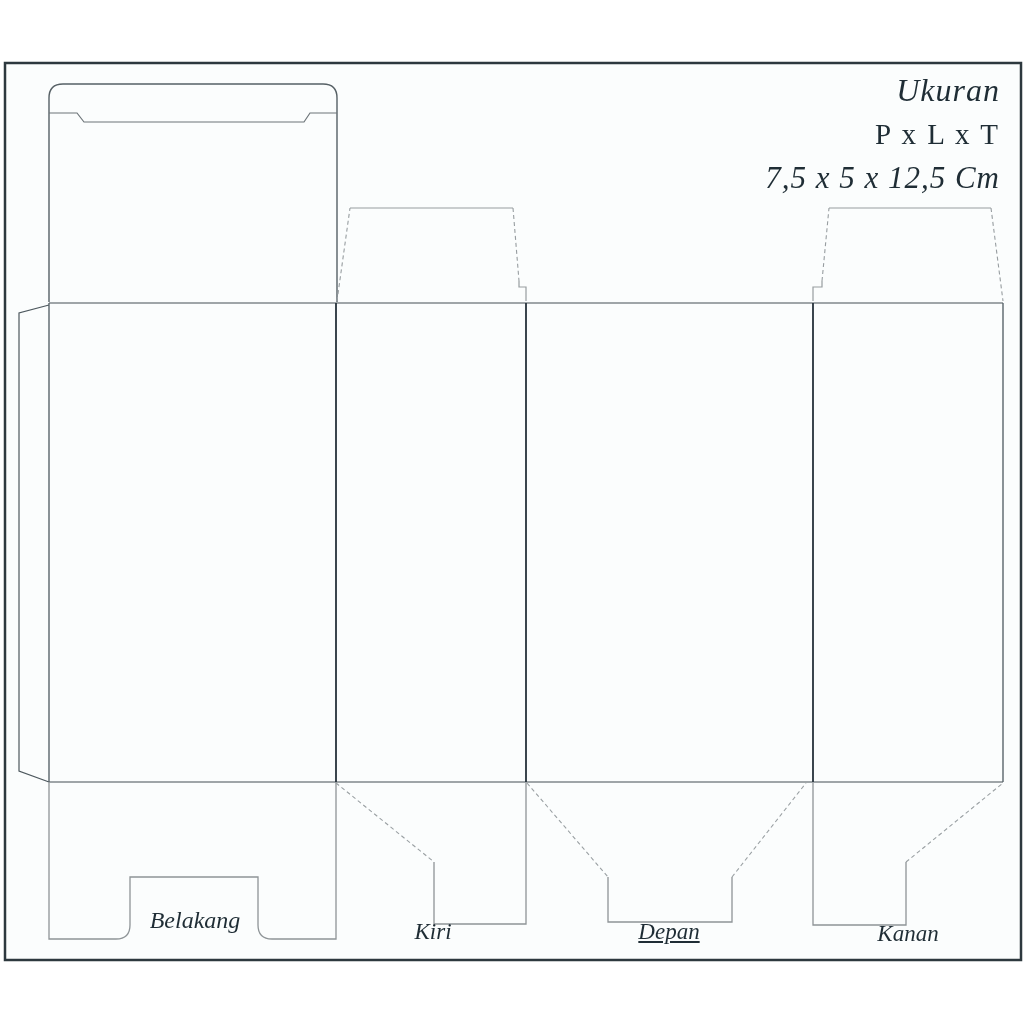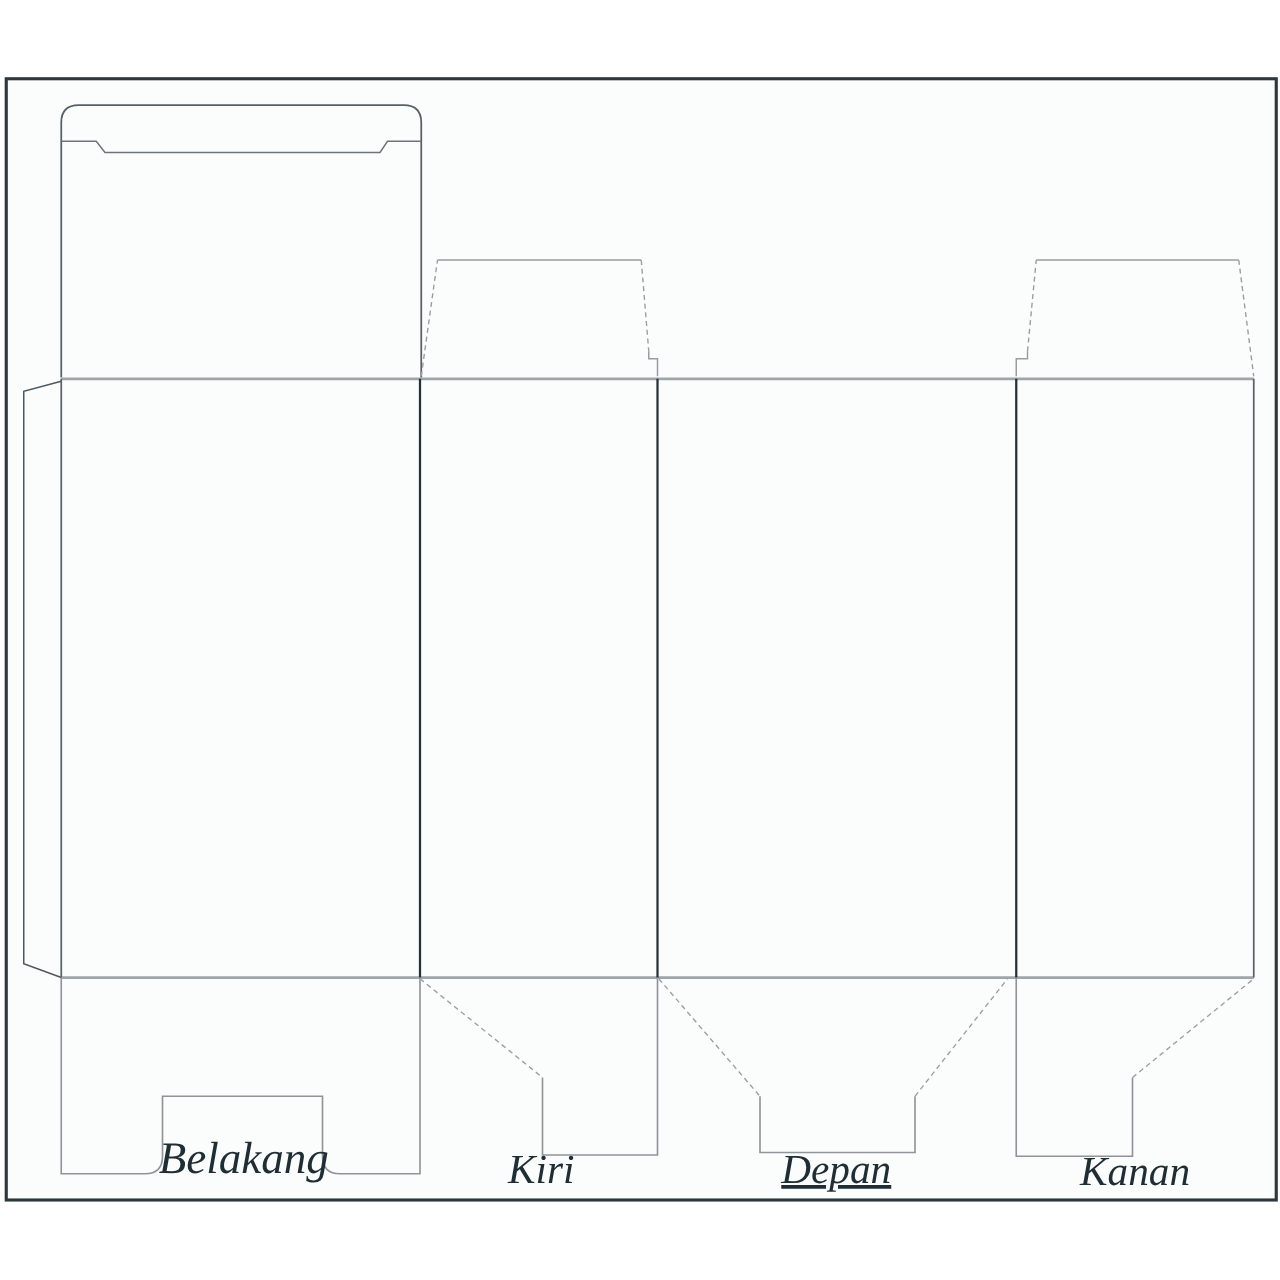--- a/index.html
+++ b/index.html
@@ -21,21 +21,21 @@
   .size-block{
     position:absolute;
     right:24px;top:72px;
     text-align:right;
     color:#1f2d35;
   }
   .size-block .line1{font-size:32px;font-style:italic;letter-spacing:1px;}
   .size-block .line2{font-size:29px;margin-top:9px;letter-spacing:2px;}
   .size-block .line3{font-size:31px;font-style:italic;margin-top:9px;letter-spacing:1px;}
   .panel-label{
-    font-size:33px;
+    font-size:23px;
     font-style:italic;
     transform:translateX(-50%);
   }
 </style>
 </head>
 <body>
 
 <div class="canvas">
 
   <svg class="dieline" width="1024" height="1024" viewBox="0 0 1024 1024">
@@ -74,19 +74,24 @@
     <path d="M 434 862 L 434 924 L 526 924 L 526 783" fill="none" stroke="#8e9497" stroke-width="1.3"></path>
 
     <line x1="527" y1="783" x2="608" y2="877" stroke="#9aa0a3" stroke-width="1.1" stroke-dasharray="4 3"></line>
     <path d="M 608 877 L 608 922 L 732 922 L 732 877" fill="none" stroke="#8e9497" stroke-width="1.3"></path>
     <line x1="732" y1="877" x2="806" y2="783" stroke="#9aa0a3" stroke-width="1.1" stroke-dasharray="4 3"></line>
 
     <path d="M 813 783 L 813 925 L 906 925 L 906 862" fill="none" stroke="#8e9497" stroke-width="1.3"></path>
     <line x1="906" y1="862" x2="1003" y2="783" stroke="#9aa0a3" stroke-width="1.1" stroke-dasharray="4 3"></line>
   </svg>
 
+  <div class="size-block">
+    <div class="line1">Ukuran</div>
+    <div class="line2">P x L x T</div>
+    <div class="line3">7,5 x 5 x 12,5 Cm</div>
+  </div>
 
-  <div class="txt panel-label" style="left:195px; top:908px; font-size:36px;">Belakang</div>
+  <div class="txt panel-label" style="left:195px; top:908px; font-size:24px;">Belakang</div>
   <div class="txt panel-label" style="left:433px; top:920px;">Kiri</div>
   <div class="txt panel-label" style="left:669px; top:920px;text-decoration:underline;">Depan</div>
   <div class="txt panel-label" style="left:908px; top:922px;">Kanan</div>
 
 </div>
 
 </body></html>

